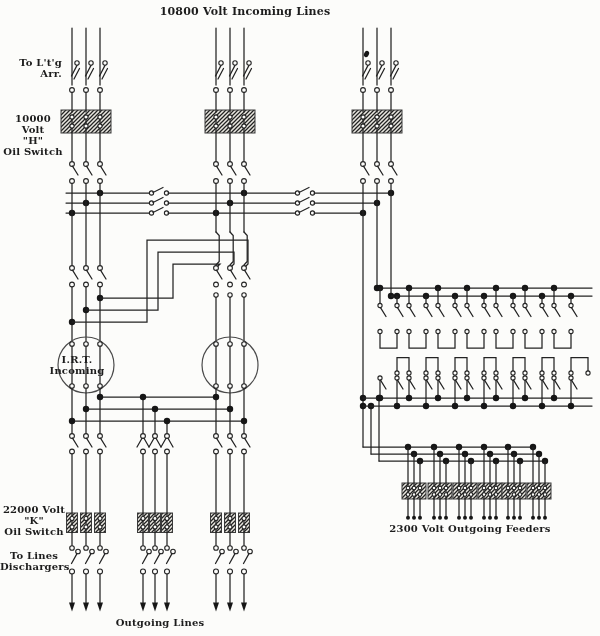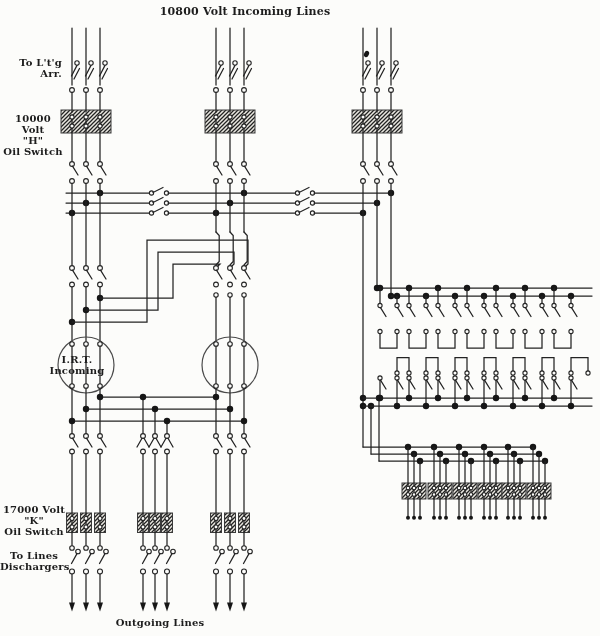--- a/index.html
+++ b/index.html
@@ -751,25 +751,26 @@
     <div>"H"</div>
     <div>Oil Switch</div>
   </div>
 
   <div class="lbl" style="left:4px;top:354px;width:58px;margin-left:44px;">
     <div>I.R.T.</div>
     <div>Incoming</div>
   </div>
 
   <div class="lbl" style="left:2px;top:504px;width:64px;">
-    <div>17000 Volt</div>
+    <div>22000 Volt</div>
     <div>"K"</div>
     <div>Oil Switch</div>
   </div>
 
   <div class="lbl" style="left:0px;top:550px;width:68px;">
     <div>To Lines</div>
     <div>Dischargers</div>
   </div>
 
   <div class="lbl" style="left:96px;top:617px;width:128px;text-align:center;">Outgoing Lines</div>
 
+  <div class="lbl" style="left:385px;top:523px;width:170px;">2300 Volt Outgoing Feeders</div>
 </div>
 
 </body></html>

